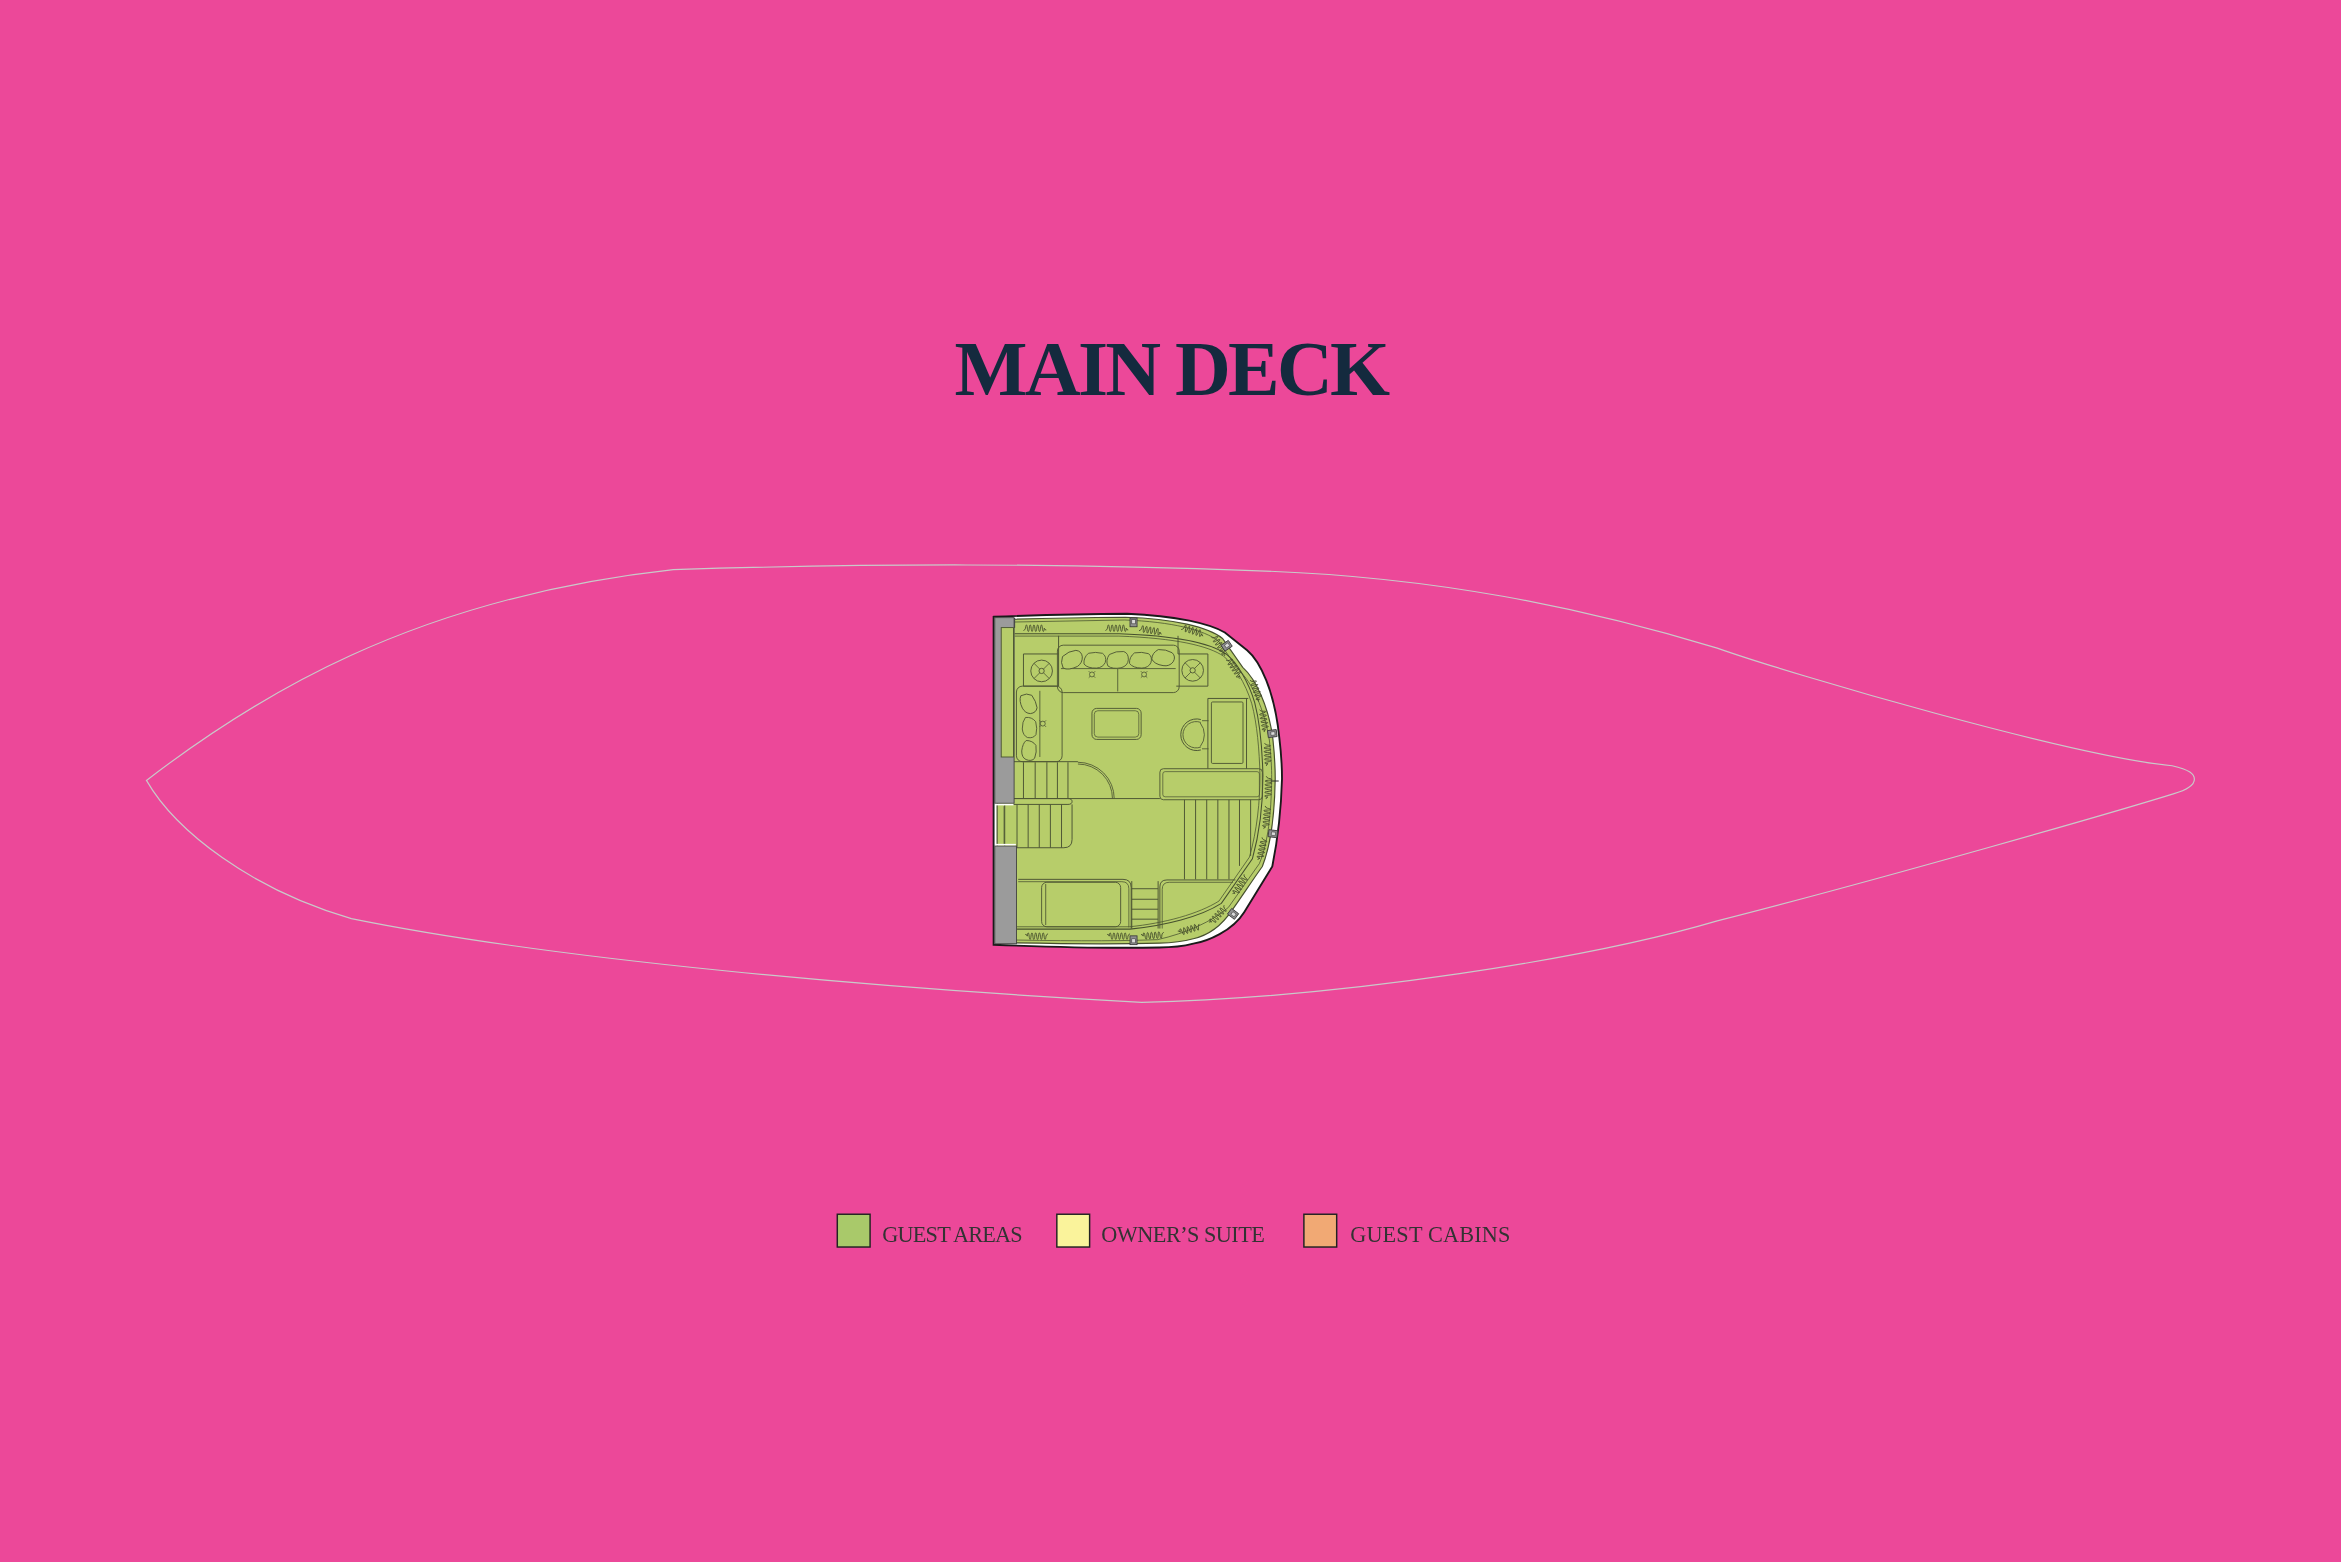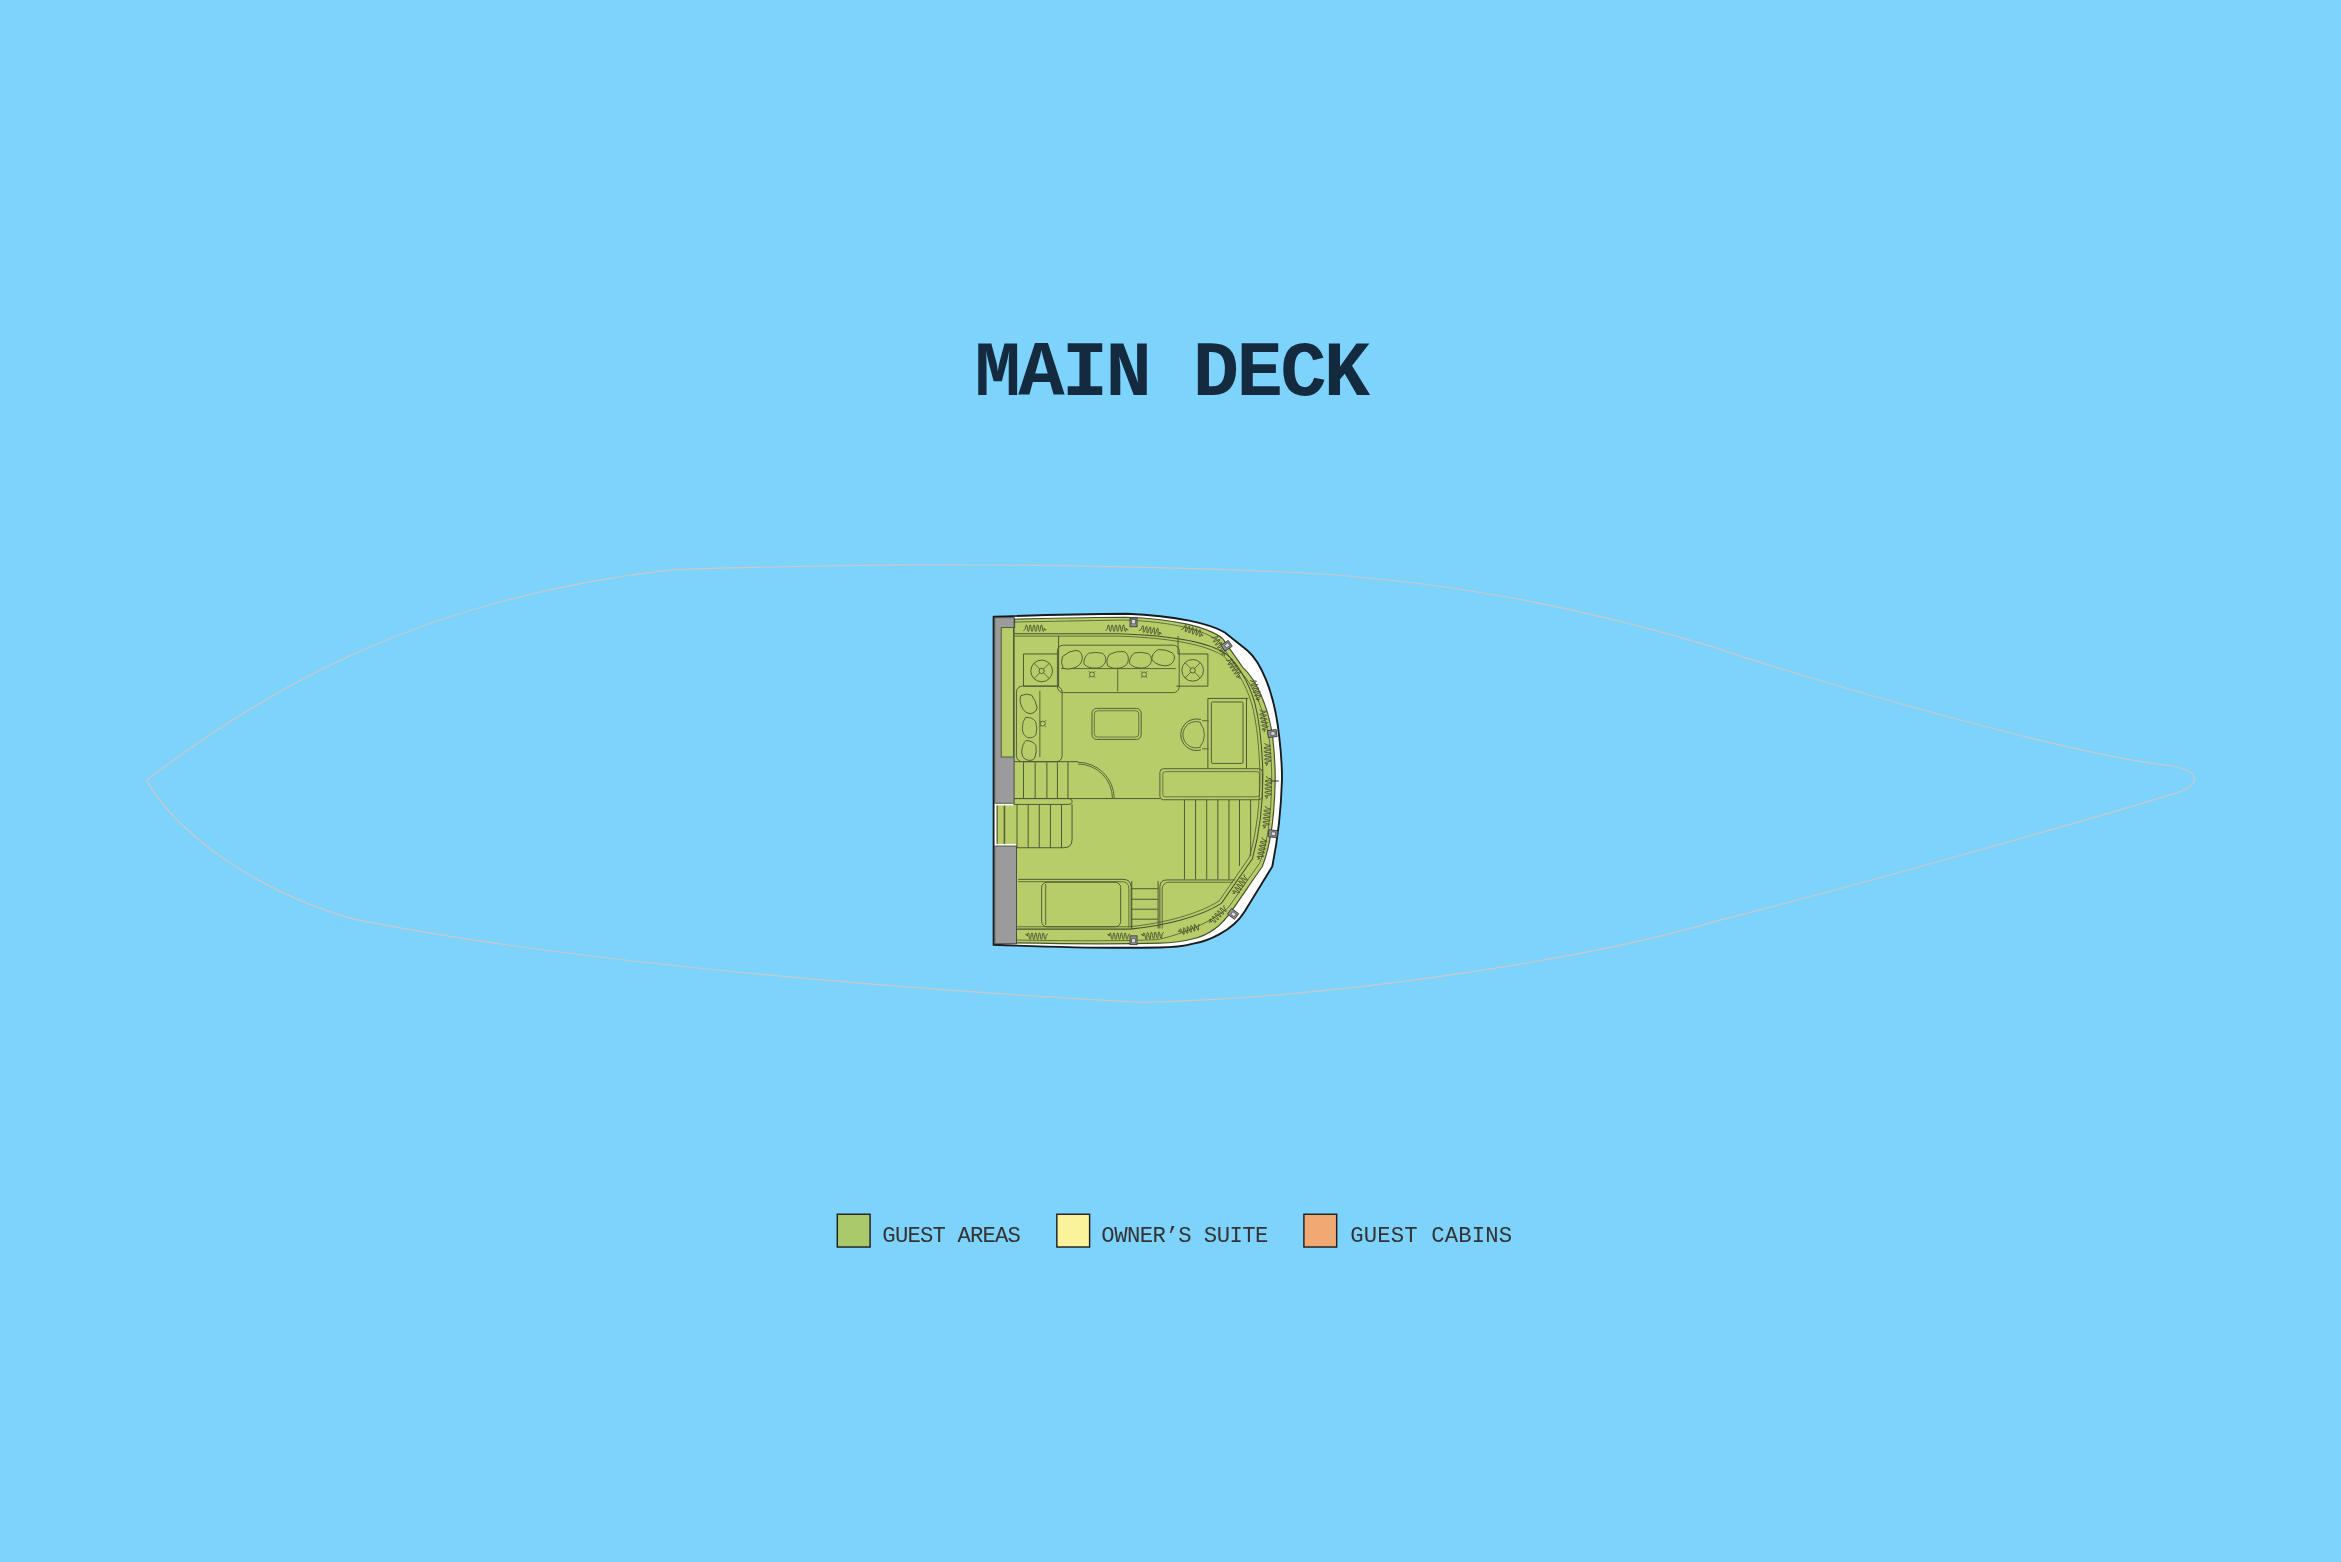--- a/index.html
+++ b/index.html
@@ -1,17 +1,17 @@
 <!DOCTYPE html>
 <html style="font-size:9.4px"><head>
 <meta charset="utf-8">
 <style>
 html,body{margin:0;padding:0;background:#ffffff;}
-#page{position:relative;width:2342px;height:1562px;background:#7dd3fc;overflow:hidden;
-  font-family:Liberation Mono, monospace;}
+#page{position:relative;width:2342px;height:1562px;background:#ec4899;overflow:hidden;
+  font-family:Liberation Serif, serif;}
 svg{position:absolute;left:0;top:0;}
 </style>
 </head>
 <body>
 <div id="page">
 <svg width="2342" height="1562" viewBox="0 0 4000 2668">
 
   <path id="hull" d="M250,1333
     C 430,1195 700,1022 1150,973
     C 1500,962 1800,962 2150,975

